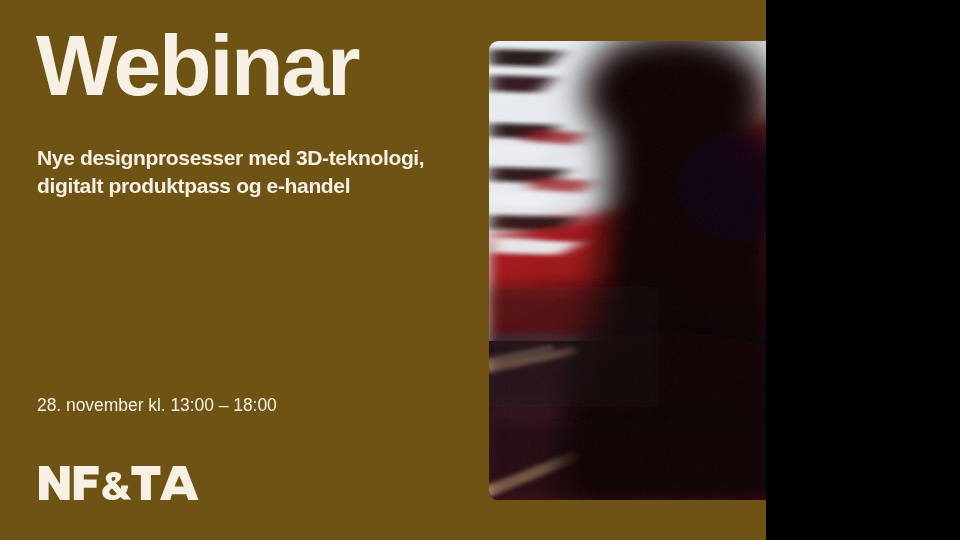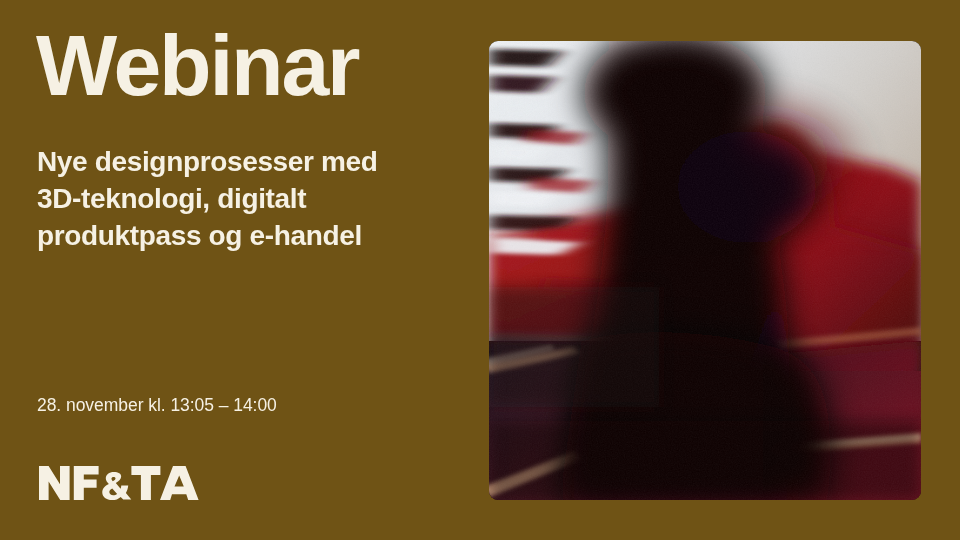--- a/index.html
+++ b/index.html
@@ -2,21 +2,21 @@
 <html><head>
 <meta charset="utf-8">
 <style>
   html, body {
     margin: 0;
     padding: 0;
     background: #000;
   }
   #poster {
     position: relative;
-    width: 960px;
+    width: 766px;
     height: 540px;
     background: #6F5315;
     overflow: hidden;
     font-family: "Liberation Sans", sans-serif;
     -webkit-font-smoothing: antialiased;
   }
 
   
   .left-col {
     position: absolute;
@@ -36,21 +36,21 @@
     letter-spacing: -2.2px;
     color: #F6F1E4;
     white-space: nowrap;
   }
 
   .subtitle {
     position: absolute;
     left: 1px;
     top: 144px;
     width: 390px;
-    font-size: 28px;
+    font-size: 21px;
     line-height: 1.32;
     font-weight: 700;
     letter-spacing: -0.35px;
     color: #F6F1E4;
   }
 
   .details {
     position: absolute;
     left: 1px;
     top: 392px;
@@ -97,21 +97,21 @@
 
 <div id="poster">
 
   <div class="left-col">
 
     <div class="title">Webinar</div>
 
     <div class="subtitle">Nye designprosesser med 3D-teknologi, digitalt produktpass og e-handel</div>
 
     <div class="details">
-      <div class="line">28. november kl. 13:05 – 14:00</div>
+      <div class="line">28. november kl. 13:00 – 18:00</div>
     </div>
 
     <div class="logo">
       <svg viewBox="0 0 180 44" width="180" height="44" aria-hidden="true">
         <g fill="#F6F1E4">
 
           <path d="M3 5 h9.6 l11.4 18.3 V5 H33.6 V39 H24.2 L12.6 20.4 V39 H3 Z"></path>
 
           <path d="M37.8 5 H62.6 V13.6 H47.8 V18.6 H60.6 V26.8 H47.8 V39 H37.8 Z"></path>
 

